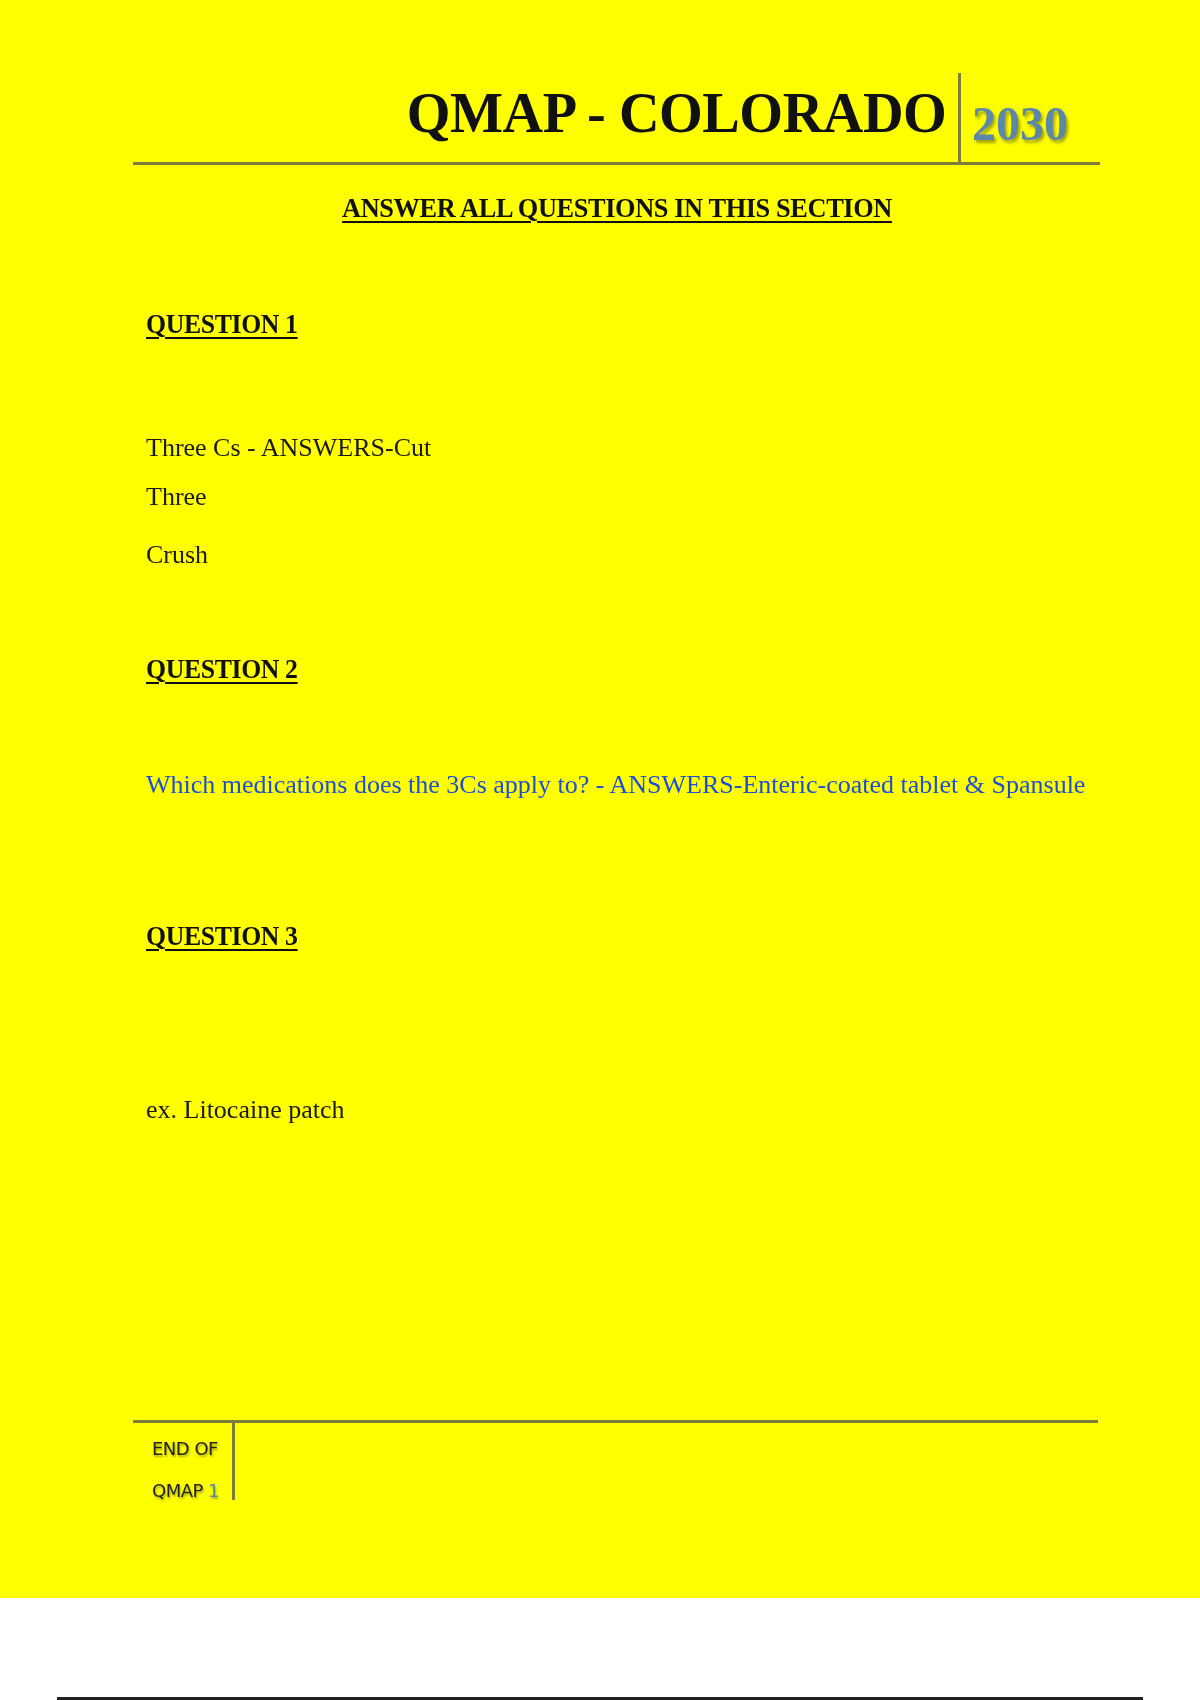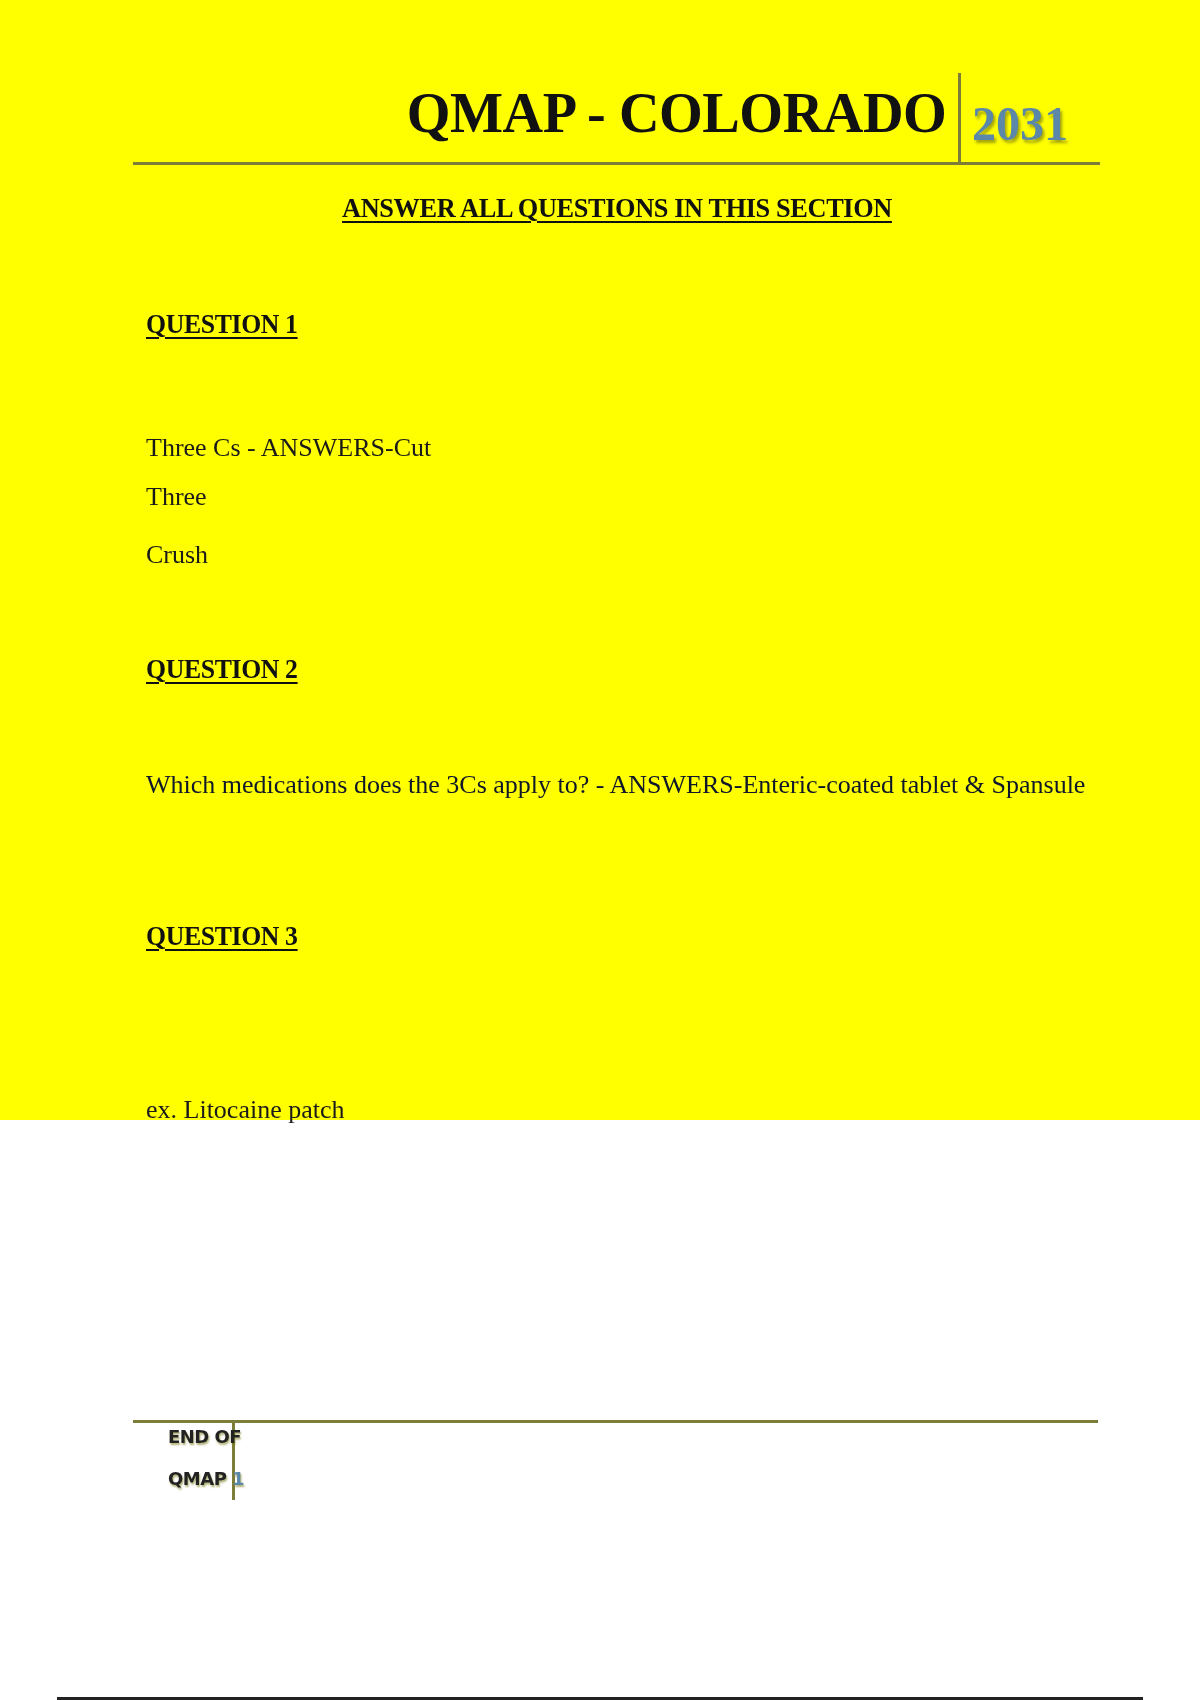--- a/index.html
+++ b/index.html
@@ -8,21 +8,21 @@
       width: 1200px;
       height: 1700px;
       background: #ffffff;
       overflow: hidden;
     }
     .page {
       position: absolute;
       left: 0;
       top: 0;
       width: 1200px;
-      height: 1120px;
+      height: 1598px;
       background: #ffff00;
     }
     .serif {
       font-family: "Liberation Serif", "DejaVu Serif", serif;
       color: #111111;
     }
     .header-title {
       position: absolute;
       right: 254px;
       top: 78px;
@@ -97,69 +97,70 @@
       line-height: 37px;
       white-space: nowrap;
       color: #1a1a1a;
     }
     .q-para {
       position: absolute;
       left: 146px;
       width: 940px;
       font-size: 26px;
       line-height: 37px;
-      color: #0f172a;
+      color: #1d4ed8;
     }
     .footer-rule {
       position: absolute;
       left: 133px;
       top: 1420px;
       width: 965px;
       height: 3px;
       background: #7d7d3a;
     }
     .footer-divider {
       position: absolute;
       left: 232px;
       top: 1420px;
       width: 3px;
       height: 80px;
       background: #7d7d3a;
     }
     .footer-text {
       position: absolute;
-      left: 168px;
+      left: 152px;
       font-family: "DejaVu Sans", "Liberation Sans", sans-serif;
       font-size: 18px;
-      font-weight: bold;
+      font-weight: normal;
       color: #222222;
       text-shadow: 1px 2px 2px rgba(120,120,20,0.6);
       white-space: nowrap;
       letter-spacing: -0.5px;
+      margin-top: 12px;
     }
     .footer-page-num {
       color: #5b87a8;
     }
     .bottom-rule {
       position: absolute;
       left: 57px;
       top: 1697px;
       width: 1086px;
       height: 3px;
       background: #222222;
     }
   </style>
 </head>
 <body>
 
 <div class="page">
 
   <div class="header-title serif">QMAP - COLORADO</div>
   <div class="header-divider"></div>
-  <div class="header-year serif">2031</div>
+  <div class="header-year serif">2030</div>
   <div class="header-rule"></div>
 
   <div class="section-heading serif">ANSWER ALL QUESTIONS IN THIS SECTION</div>
 
   <div class="q-heading serif" style="top:308px;">QUESTION 1</div>
   <div class="q-line serif" style="top:421px;margin-top:8px;">Three Cs - ANSWERS-Cut</div>
   <div class="q-line serif" style="top:478px;">Three</div>
   <div class="q-line serif" style="top:536px;">Crush</div>
 
   <div class="q-heading serif" style="top:653px;">QUESTION 2</div>

